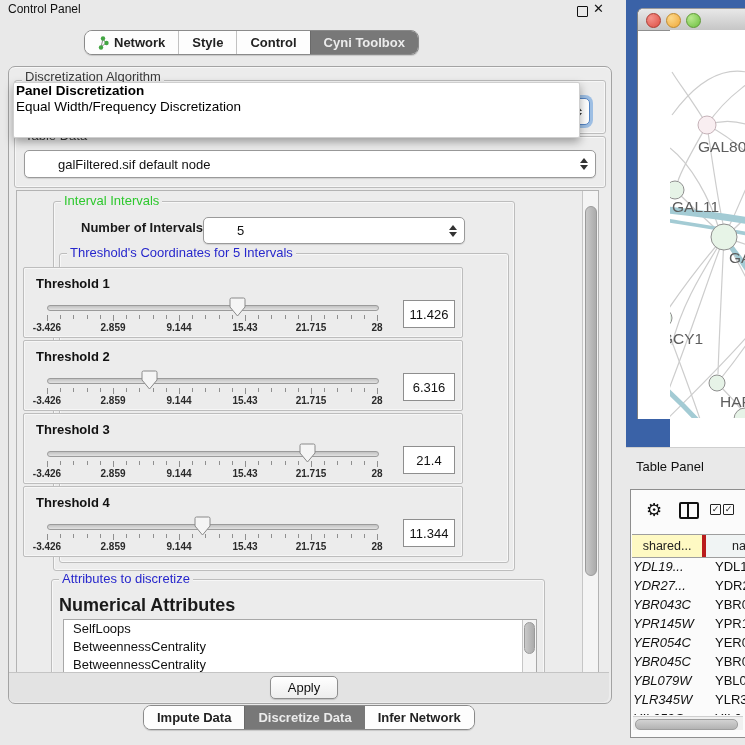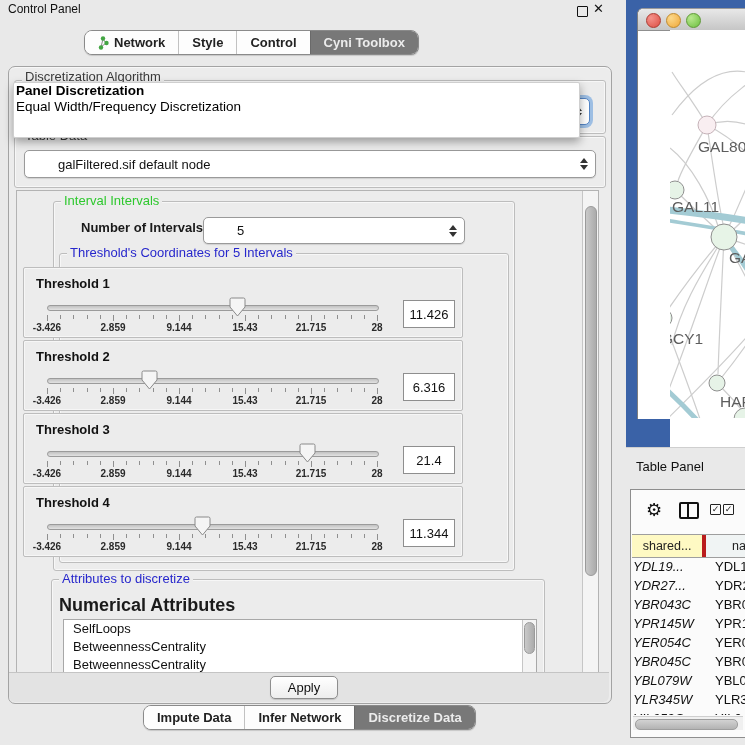--- a/index.html
+++ b/index.html
@@ -353,25 +353,25 @@
   </div>
 </div>
 
 <div class="abs" id="apply-bar"></div>
 <div class="abs" id="apply-btn">Apply</div>
 
 <div class="abs segbar" id="bottom-tabs" style="left:143px;top:705px;">
     <div class="seg">
       <span>Impute Data</span>
     </div>
+    <div class="seg sel">
+      <span>Discretize Data</span>
+    </div>
     <div class="seg">
       <span>Infer Network</span>
-    </div>
-    <div class="seg sel">
-      <span>Discretize Data</span>
     </div>
   </div>
 
 <div class="abs" id="net-area"></div>
 <div class="abs" id="mac-window">
   <div id="mac-titlebar">
     <span class="light" style="left:8px;background:radial-gradient(circle at 4px 4px,#f4928b,#dd4f44);border:1px solid #ad3a31;"></span>
     <span class="light" style="left:28px;background:radial-gradient(circle at 4px 4px,#fbd88a,#f0a83a);border:1px solid #c08a2c;"></span>
     <span class="light" style="left:48px;background:radial-gradient(circle at 4px 4px,#b9e890,#6cbf3f);border:1px solid #5e9a36;"></span>
   </div>

